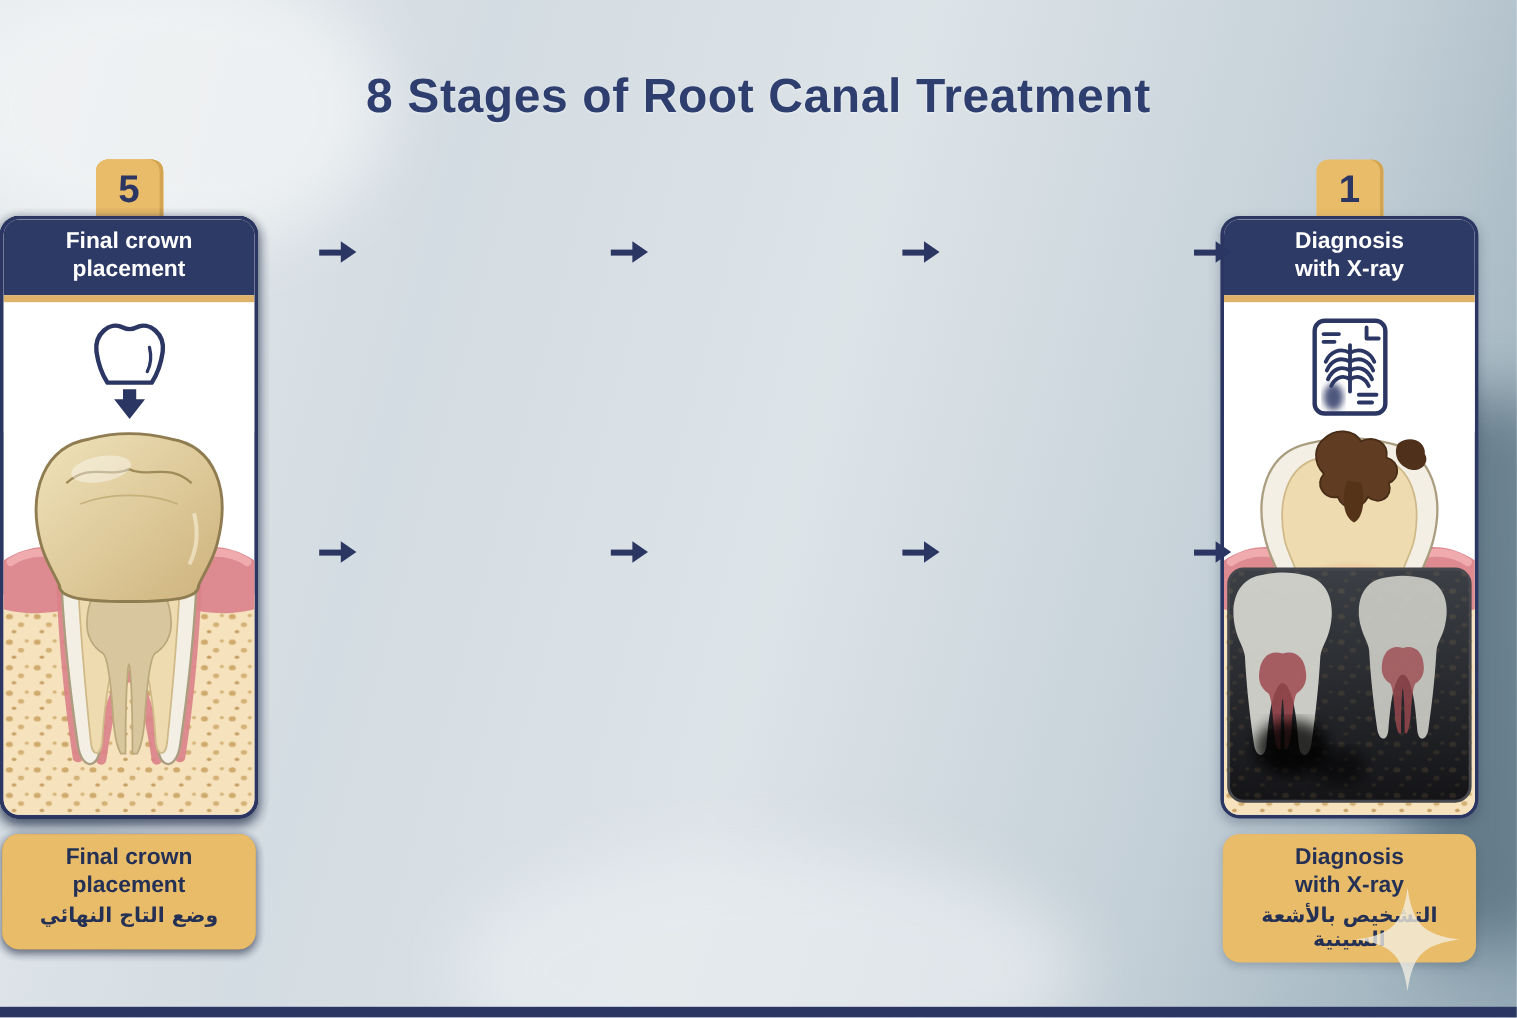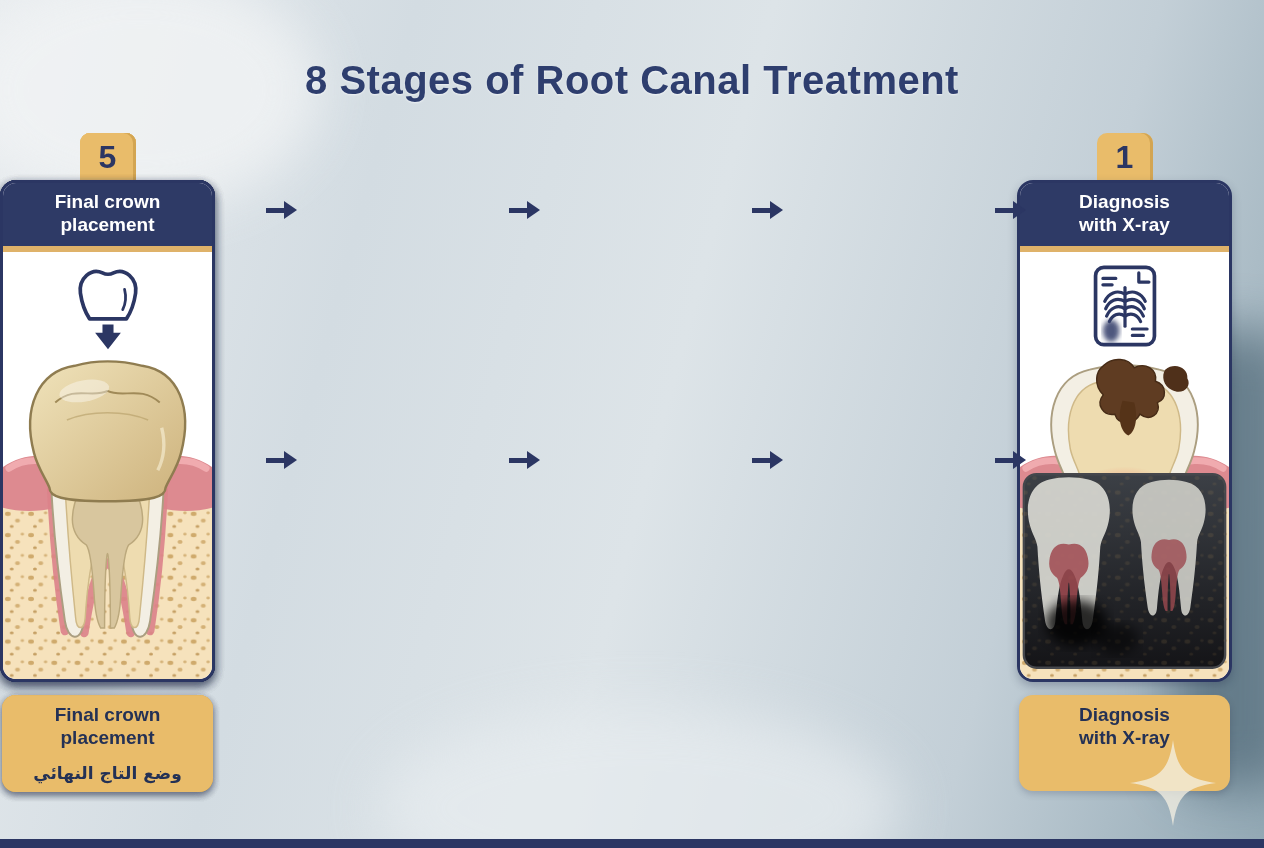--- a/index.html
+++ b/index.html
@@ -54,21 +54,21 @@
   .icon-area svg { width:92px; height:92px; overflow:visible; }
   .illustration { flex:1; }
   .illustration svg { width:100%; height:100%; overflow:visible; display:block; }
 
   .caption {
     position:absolute; top:695px; left:2px; width:211px; min-height:96px;
     background:#e9bc6a; border-radius:14px; text-align:center;
     padding:8px 4px 9px 4px; box-shadow:0 3px 7px rgba(30,40,70,.22);
   }
   .caption .en { color:#243155; font-size:19px; font-weight:700; line-height:1.22; }
-  .caption .ar { color:#243155; font-size:17px; font-weight:700; margin-top:14px;
+  .caption .ar { color:#243155; font-size:17px; font-weight:700; margin-top:4px;
                  font-family:"DejaVu Sans", sans-serif; direction:rtl; }
 
   .arrow { position:absolute; width:20px; height:5px; background:#2b3663; z-index:3; }
   .arrow::after {
     content:""; position:absolute; left:18px; top:-7px;
     border-left:13px solid #2b3663; border-top:9.5px solid transparent; border-bottom:9.5px solid transparent;
   }
   .ar-c1 { left:266px; } .ar-c2 { left:509px; } .ar-c3 { left:752px; } .ar-c4 { left:995px; }
   .ar-r1 { top:208px; } .ar-r2 { top:458px; }
 
@@ -190,20 +190,21 @@
             <ellipse cx="58" cy="272" rx="32" ry="24" fill="#000000" opacity=".8" filter="url(#blur6)"></ellipse>
             <ellipse cx="100" cy="288" rx="22" ry="16" fill="#000000" opacity=".5" filter="url(#blur6)"></ellipse>
           </g>
         </g>
       </svg>
     </div>
   </div>
   <div class="caption">
     <div class="en">Diagnosis</div>
     <div class="en">with X-ray</div>
+    <div class="ar">التشخيص بالأشعة السينية</div>
   </div>
 </div>
 
 <div class="stage">
   <div class="badge">2</div>
   <div class="card">
     <div class="card-header">
       <span>Access opening</span>
       <span>and cleaning</span>
     </div>

